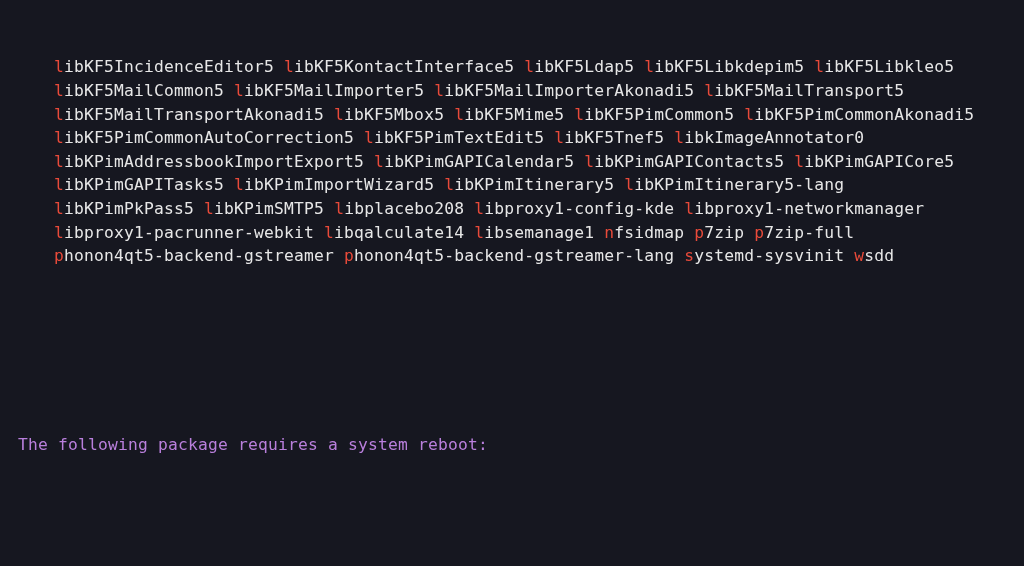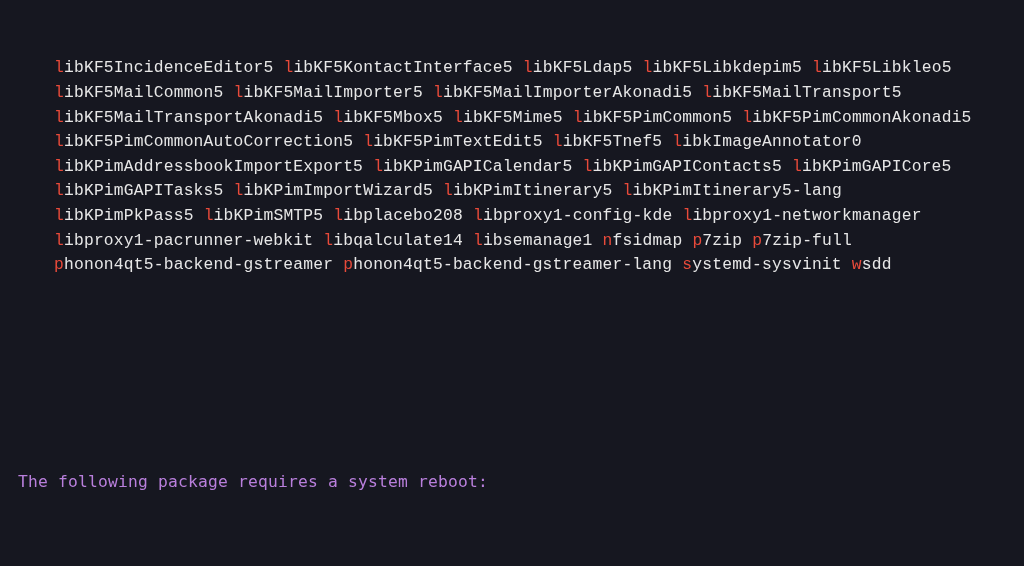--- a/index.html
+++ b/index.html
@@ -12,23 +12,23 @@
     line-height: 1.45;
     letter-spacing: 0.2px;
     color: #e7e7e7;
     overflow: hidden;
   }
   .term {
     padding: 8px 18px 18px 18px;
     white-space: pre-wrap;
     word-break: break-word;
   }
-  .pkg { color: #e7e7e7; font-family: Liberation Mono, monospace; }
+  .pkg { color: #e7e7e7; }
   .hl  { color: #e84a3a; } 
-  .purple { color: #b97fdc; margin-top: 28px; }
+  .purple { color: #b97fdc; }
   .indent { padding-left: 36px; display: block; }
   .reboot-line .hl-k { color: #3fc7d6; }
   .blank { height: 1.45em; }
 </style>
 </head>
 <body>
 
 <div class="term">
   <div class="indent" id="pkg-block"><div><span class="pkg"><span class="hl">l</span>ibKF5IncidenceEditor5</span> <span class="pkg"><span class="hl">l</span>ibKF5KontactInterface5</span> <span class="pkg"><span class="hl">l</span>ibKF5Ldap5</span> <span class="pkg"><span class="hl">l</span>ibKF5Libkdepim5</span> <span class="pkg"><span class="hl">l</span>ibKF5Libkleo5</span></div><div><span class="pkg"><span class="hl">l</span>ibKF5MailCommon5</span> <span class="pkg"><span class="hl">l</span>ibKF5MailImporter5</span> <span class="pkg"><span class="hl">l</span>ibKF5MailImporterAkonadi5</span> <span class="pkg"><span class="hl">l</span>ibKF5MailTransport5</span></div><div><span class="pkg"><span class="hl">l</span>ibKF5MailTransportAkonadi5</span> <span class="pkg"><span class="hl">l</span>ibKF5Mbox5</span> <span class="pkg"><span class="hl">l</span>ibKF5Mime5</span> <span class="pkg"><span class="hl">l</span>ibKF5PimCommon5</span> <span class="pkg"><span class="hl">l</span>ibKF5PimCommonAkonadi5</span></div><div><span class="pkg"><span class="hl">l</span>ibKF5PimCommonAutoCorrection5</span> <span class="pkg"><span class="hl">l</span>ibKF5PimTextEdit5</span> <span class="pkg"><span class="hl">l</span>ibKF5Tnef5</span> <span class="pkg"><span class="hl">l</span>ibkImageAnnotator0</span></div><div><span class="pkg"><span class="hl">l</span>ibKPimAddressbookImportExport5</span> <span class="pkg"><span class="hl">l</span>ibKPimGAPICalendar5</span> <span class="pkg"><span class="hl">l</span>ibKPimGAPIContacts5</span> <span class="pkg"><span class="hl">l</span>ibKPimGAPICore5</span></div><div><span class="pkg"><span class="hl">l</span>ibKPimGAPITasks5</span> <span class="pkg"><span class="hl">l</span>ibKPimImportWizard5</span> <span class="pkg"><span class="hl">l</span>ibKPimItinerary5</span> <span class="pkg"><span class="hl">l</span>ibKPimItinerary5-lang</span></div><div><span class="pkg"><span class="hl">l</span>ibKPimPkPass5</span> <span class="pkg"><span class="hl">l</span>ibKPimSMTP5</span> <span class="pkg"><span class="hl">l</span>ibplacebo208</span> <span class="pkg"><span class="hl">l</span>ibproxy1-config-kde</span> <span class="pkg"><span class="hl">l</span>ibproxy1-networkmanager</span></div><div><span class="pkg"><span class="hl">l</span>ibproxy1-pacrunner-webkit</span> <span class="pkg"><span class="hl">l</span>ibqalculate14</span> <span class="pkg"><span class="hl">l</span>ibsemanage1</span> <span class="pkg"><span class="hl">n</span>fsidmap</span> <span class="pkg"><span class="hl">p</span>7zip</span> <span class="pkg"><span class="hl">p</span>7zip-full</span></div><div><span class="pkg"><span class="hl">p</span>honon4qt5-backend-gstreamer</span> <span class="pkg"><span class="hl">p</span>honon4qt5-backend-gstreamer-lang</span> <span class="pkg"><span class="hl">s</span>ystemd-sysvinit</span> <span class="pkg"><span class="hl">w</span>sdd</span></div></div>
 

